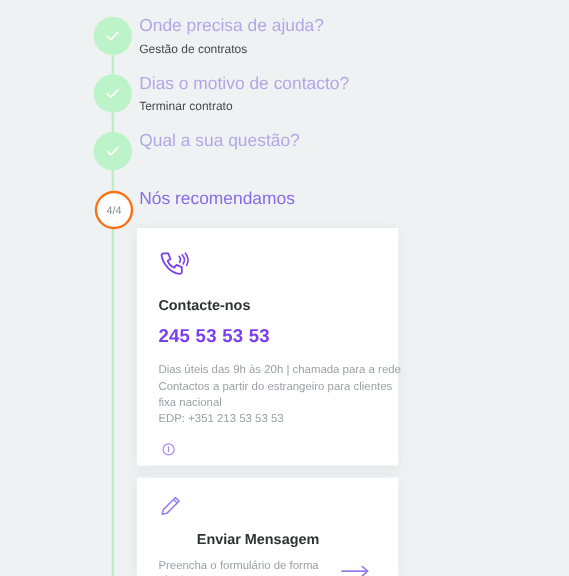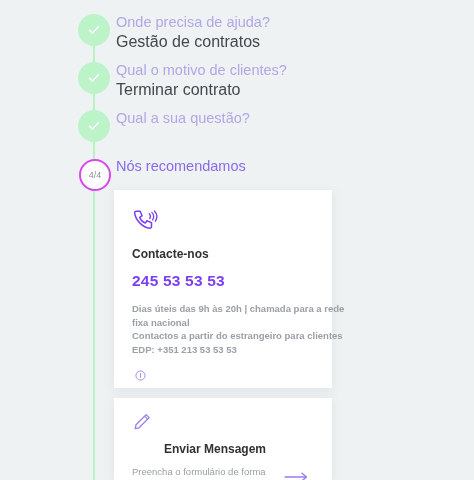--- a/index.html
+++ b/index.html
@@ -53,21 +53,21 @@
     border-radius: 50%;
     background: #bdf3c8;
     display: flex;
     align-items: center;
     justify-content: center;
   }
   .step-marker svg { display: block; }
 
   .step-marker.current {
     background: #ffffff;
-    border: 2px solid #d946ef;
+    border: 2px solid #f97316;
     width: 28px;
     height: 28px;
     left: 79px;
     top: 1px;
   }
   .marker-count {
     font-size: 9px;
     color: #8a8f94;
     font-family: "Liberation Sans", sans-serif;
     letter-spacing: 0px;
@@ -82,21 +82,21 @@
     font-size: 14.5px;
     color: #b3a6e6;
     line-height: 20px;
     white-space: nowrap;
   }
   .step-title.active {
     color: #8a6ae8;
     font-weight: 500;
   }
   .step-subtitle {
-    font-size: 16px;
+    font-size: 10px;
     color: #45474a;
     line-height: 16px;
     margin-top: 2px;
     white-space: nowrap;
   }
 
   
   .card {
     position: absolute;
     left: 114px;
@@ -126,21 +126,20 @@
     line-height: 20px;
     margin-top: 9px;
     letter-spacing: 0.2px;
   }
 
   .hours-block {
     margin-top: 11px;
     font-size: 9.5px;
     color: #9aa0a6;
     line-height: 13.5px;
-    font-weight: bold;
   }
   .hours-block div { white-space: nowrap; }
 
   .best-time {
     margin-top: 13px;
     font-size: 9.5px;
     color: #8a6ae8;
     line-height: 13.5px;
     width: 150px;
     cursor: pointer;
@@ -197,21 +196,21 @@
 
   <div class="step step-2">
     <div class="step-marker">
       <span>
         <svg width="16" height="16" viewBox="0 0 16 16">
           <path d="M3.5 8.2 L6.4 11 L12.4 4.8" fill="none" stroke="#ffffff" stroke-width="1.4" stroke-linecap="round" stroke-linejoin="round"></path>
         </svg>
       </span>
     </div>
     <div class="step-body">
-      <div class="step-title">Qual o motivo de clientes?</div>
+      <div class="step-title">Dias o motivo de contacto?</div>
       <div class="step-subtitle">Terminar contrato</div>
     </div>
   </div>
 
   <div class="step step-3">
     <div class="step-marker">
       <span>
         <svg width="16" height="16" viewBox="0 0 16 16">
           <path d="M3.5 8.2 L6.4 11 L12.4 4.8" fill="none" stroke="#ffffff" stroke-width="1.4" stroke-linecap="round" stroke-linejoin="round"></path>
         </svg>
@@ -243,22 +242,22 @@
         <path d="M23.4 13.2 c2.0 -3.2 1.6 -7.4 -1.0 -10.2" fill="none" stroke="#7b3ff2" stroke-width="1.3" stroke-linecap="round"></path>
       </svg>
     </div>
 
     <div class="card-heading">Contacte-nos</div>
 
     <div class="phone-number">245 53 53 53</div>
 
     <div class="hours-block">
       <div>Dias úteis das 9h às 20h | chamada para a rede</div>
+      <div>Contactos a partir do estrangeiro para clientes</div>
       <div>fixa nacional</div>
-      <div>Contactos a partir do estrangeiro para clientes</div>
       <div>EDP: +351 213 53 53 53</div>
     </div>
 
     <div class="best-time">
       <span class="info-icon"><svg width="11" height="11" viewBox="0 0 12 12">
             <circle cx="6" cy="6" r="5" fill="none" stroke="#9b86ec" stroke-width="1"></circle>
             <path d="M6 3.6 v4.4" stroke="#9b86ec" stroke-width="1" stroke-linecap="round"></path>
           </svg></span>
     </div>
   </div>

